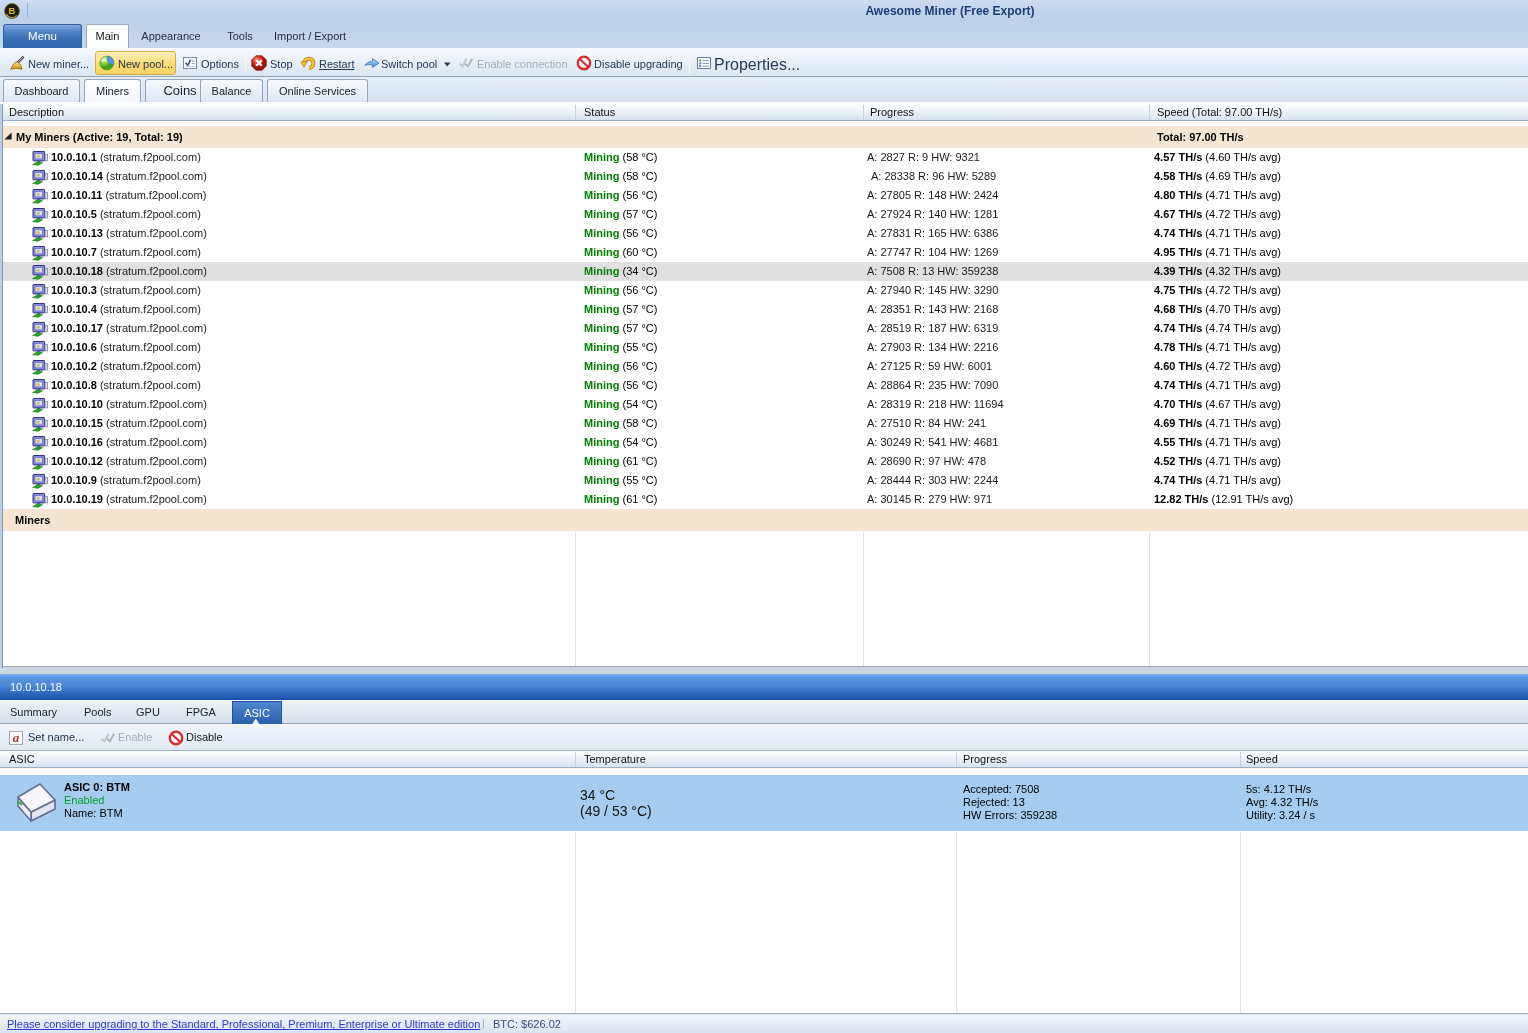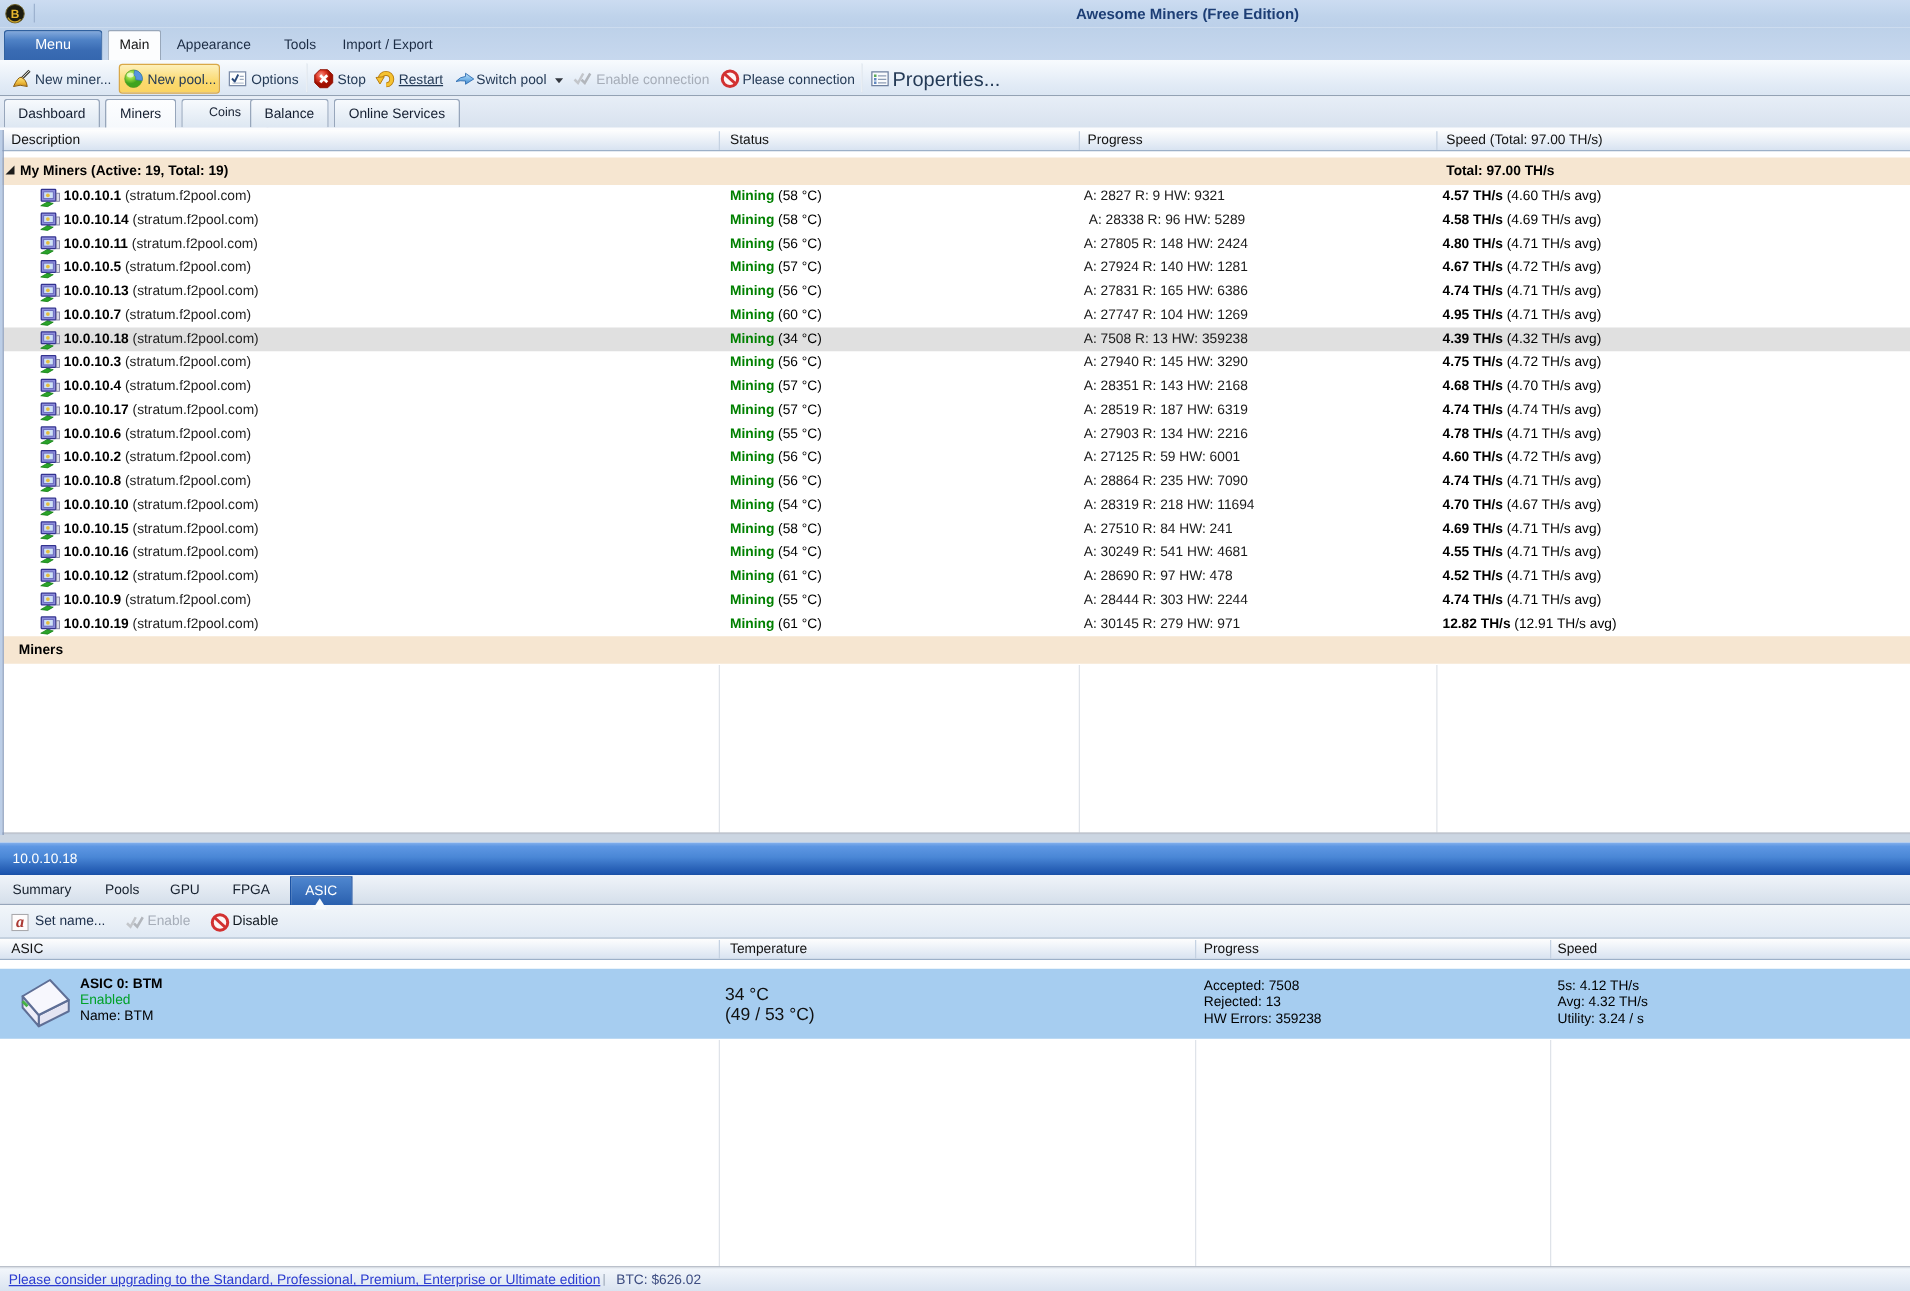--- a/index.html
+++ b/index.html
@@ -9,21 +9,21 @@
 b{font-weight:bold;}
 
 </style></head><body>
 <div class="a" style="left:0;top:0;width:1528px;height:22px;background:linear-gradient(180deg,#ccdcf1,#bfd3eb 60%,#bcd0e9);"></div>
 <div class="ic" style="left:4px;top:3px;"><svg width="16" height="16" viewBox="0 0 16 16">
       <circle cx="8" cy="8" r="7.4" fill="#1c1c10" stroke="#6b5c22" stroke-width="0.8"></circle>
       <path d="M2.5 11 A6 6 0 0 0 12.5 12.5" stroke="#caa32d" stroke-width="1.1" fill="none"></path>
       <text x="8" y="11.4" font-family="Liberation Sans,sans-serif" font-size="9.5" font-weight="bold" fill="#e7b72e" text-anchor="middle">B</text>
     </svg></div>
 <div class="a" style="left:27px;top:3px;width:1px;height:15px;background:#9db2cf;"></div>
-<div class="a" style="left:650px;top:3px;height:17px;line-height:17px;white-space:nowrap;width:600px;text-align:center;font-weight:bold;font-size:12px;color:#1d3e75;">Awesome Miners (Free Edition)</div>
+<div class="a" style="left:650px;top:3px;height:17px;line-height:17px;white-space:nowrap;width:600px;text-align:center;font-weight:bold;font-size:12px;color:#1d3e75;">Awesome Miner (Free Export)</div>
 <div class="a" style="left:0;top:22px;width:1528px;height:26px;background:linear-gradient(180deg,#bdd1e9,#c7d8ee);"></div>
 <div class="a" style="left:3px;top:24px;width:79px;height:24px;border-radius:3px 3px 0 0;border:1px solid #30619f;border-bottom:none;background:linear-gradient(180deg,#83a9dc 0%,#4f82c6 30%,#3a6cb4 65%,#3567af 100%);color:#fff;font-size:11.5px;text-align:center;line-height:23px;">Menu</div>
 <div class="a" style="left:86px;top:24px;width:43px;height:24px;border-radius:2px 2px 0 0;border:1px solid #98a7ba;border-bottom:none;background:#fcfdfe;color:#141414;font-size:11px;text-align:center;line-height:23px;">Main</div>
 <div class="a" style="left:137px;top:24px;height:24px;line-height:24px;white-space:nowrap;width:68px;text-align:center;font-size:11px;color:#1c2c44;">Appearance</div>
 <div class="a" style="left:218px;top:24px;height:24px;line-height:24px;white-space:nowrap;width:44px;text-align:center;font-size:11px;color:#1c2c44;">Tools</div>
 <div class="a" style="left:272px;top:24px;height:24px;line-height:24px;white-space:nowrap;width:76px;text-align:center;font-size:11px;color:#1c2c44;">Import / Export</div>
 <div class="a" style="left:0;top:48px;width:1528px;height:29px;background:linear-gradient(180deg,#f8fbfe,#e2ebf6 70%,#dbe6f3);border-bottom:1px solid #93a2b4;"></div>
 <div class="ic" style="left:10px;top:55px;"><svg width="16" height="16" viewBox="0 0 16 16">
       <defs>
         <linearGradient id="au" x1="0" y1="0" x2="0" y2="1">
@@ -94,36 +94,36 @@
     </svg></div>
 <div class="ic" style="left:458px;top:55px;"><svg width="16" height="16" viewBox="0 0 16 16">
       <path d="M1.6 8.6 L4.4 11.4 L8.6 3.8" stroke="#c3c6cb" stroke-width="2" fill="none"></path>
       <path d="M7.2 8.8 L9.8 11.4 L14.2 3.8" stroke="#b2b6bc" stroke-width="2" fill="none"></path>
     </svg></div>
 <div class="a" style="left:477px;top:56px;height:17px;line-height:17px;white-space:nowrap;font-size:11px;color:#a6adb8;">Enable connection</div>
 <div class="ic" style="left:576px;top:55px;"><svg width="16" height="16" viewBox="0 0 16 16">
       <circle cx="8" cy="8" r="6.2" fill="#fdf5f5" stroke="#d23131" stroke-width="2.4"></circle>
       <line x1="3.9" y1="4.3" x2="12.1" y2="11.7" stroke="#d23131" stroke-width="2.2"></line>
     </svg></div>
-<div class="a" style="left:594px;top:56px;height:17px;line-height:17px;white-space:nowrap;font-size:11px;color:#243a56;">Please connection</div>
+<div class="a" style="left:594px;top:56px;height:17px;line-height:17px;white-space:nowrap;font-size:11px;color:#243a56;">Disable upgrading</div>
 <div class="a" style="left:689px;top:51px;width:1px;height:23px;background:#b6c3d5;border-right:1px solid #f6f9fc;"></div>
 <div class="ic" style="left:696px;top:55px;"><svg width="16" height="16" viewBox="0 0 16 16">
       <rect x="1.5" y="2.5" width="13" height="11" fill="#f9fbfd" stroke="#6e80a0" stroke-width="1"></rect>
       <rect x="3.2" y="4.6" width="2" height="2" fill="#59a859"></rect>
       <rect x="3.2" y="7.4" width="2" height="2" fill="#5f87c0"></rect>
       <rect x="3.2" y="10.2" width="2" height="2" fill="#5f87c0"></rect>
       <line x1="6.4" y1="5.6" x2="13" y2="5.6" stroke="#8c9cb4" stroke-width="1"></line>
       <line x1="6.4" y1="8.4" x2="13" y2="8.4" stroke="#8c9cb4" stroke-width="1"></line>
       <line x1="6.4" y1="11.2" x2="13" y2="11.2" stroke="#8c9cb4" stroke-width="1"></line>
     </svg></div>
 <div class="a" style="left:714px;top:56px;height:17px;line-height:17px;white-space:nowrap;font-size:16px;color:#243a56;">Properties...</div>
 <div class="a" style="left:0;top:77px;width:1528px;height:27px;background:linear-gradient(180deg,#e7eef7,#d7e1ee);"></div>
 <div class="a" style="left:3px;top:79px;width:77px;background:linear-gradient(180deg,#f7fafd,#dde7f2);height:23px;border-radius:3px 3px 0 0;border:1px solid #97a6bb;border-bottom:none;font-size:11px;color:#141e30;text-align:center;line-height:22px;">Dashboard</div>
 <div class="a" style="left:84px;top:79px;width:57px;background:linear-gradient(180deg,#fdfeff,#f5f8fc);height:24px;border-radius:3px 3px 0 0;border:1px solid #97a6bb;border-bottom:none;font-size:11px;color:#141e30;text-align:center;line-height:22px;">Miners</div>
-<div class="a" style="left:145px;top:79px;width:70px;background:linear-gradient(180deg,#f7fafd,#dde7f2);height:23px;border-radius:3px 3px 0 0;border:1px solid #97a6bb;border-bottom:none;font-size:10px;color:#141e30;text-align:center;line-height:22px;">Coins</div>
+<div class="a" style="left:145px;top:79px;width:70px;background:linear-gradient(180deg,#f7fafd,#dde7f2);height:23px;border-radius:3px 3px 0 0;border:1px solid #97a6bb;border-bottom:none;font-size:13px;color:#141e30;text-align:center;line-height:22px;">Coins</div>
 <div class="a" style="left:200px;top:79px;width:63px;background:linear-gradient(180deg,#f7fafd,#dde7f2);height:23px;border-radius:3px 3px 0 0;border:1px solid #97a6bb;border-bottom:none;font-size:11px;color:#141e30;text-align:center;line-height:22px;">Balance</div>
 <div class="a" style="left:267px;top:79px;width:101px;background:linear-gradient(180deg,#f7fafd,#dde7f2);height:23px;border-radius:3px 3px 0 0;border:1px solid #97a6bb;border-bottom:none;font-size:11px;color:#141e30;text-align:center;line-height:22px;">Online Services</div>
 <div class="a" style="left:0;top:102px;width:1528px;height:2px;background:#fbfcfe;"></div>
 <div class="a" style="left:0;top:104px;width:1528px;height:564px;background:#fff;"></div>
 <div class="a" style="left:0;top:104px;width:1528px;height:17px;background:linear-gradient(180deg,#fefefe,#d8e3f1);border-bottom:1px solid #9cb0c8;"></div>
 <div class="a" style="left:575px;top:105px;width:1px;height:15px;background:#c5d2e2;"></div>
 <div class="a" style="left:863px;top:105px;width:1px;height:15px;background:#c5d2e2;"></div>
 <div class="a" style="left:1149px;top:105px;width:1px;height:15px;background:#c5d2e2;"></div>
 <div class="a" style="left:9px;top:104px;height:17px;line-height:17px;white-space:nowrap;font-size:11px;color:#111;">Description</div>
 <div class="a" style="left:584px;top:104px;height:17px;line-height:17px;white-space:nowrap;font-size:11px;color:#111;">Status</div>

